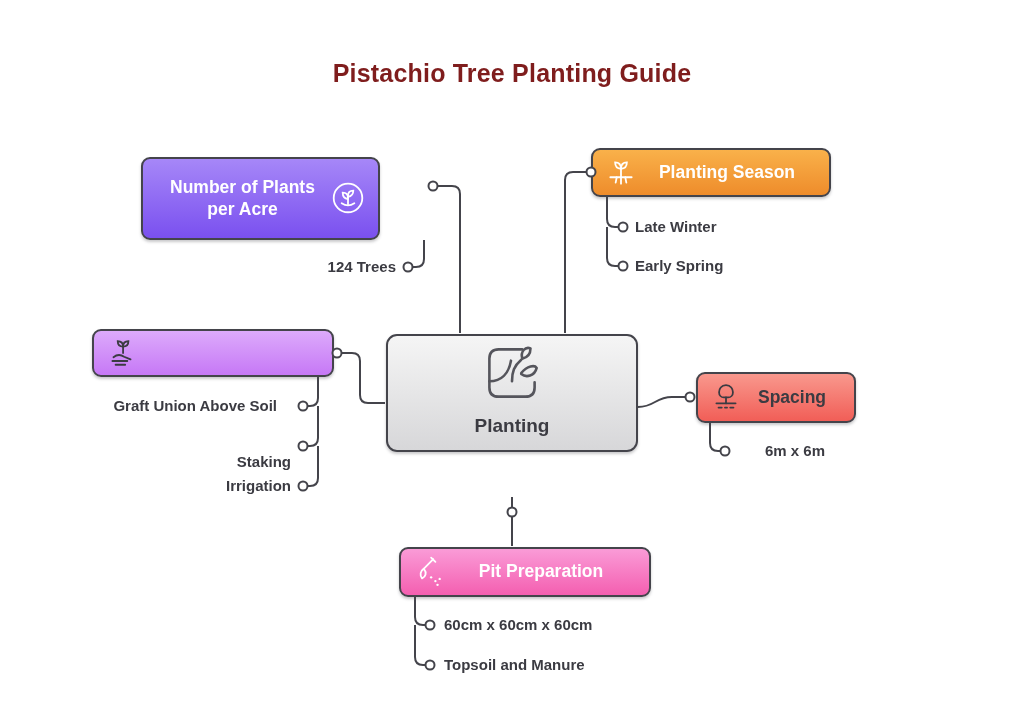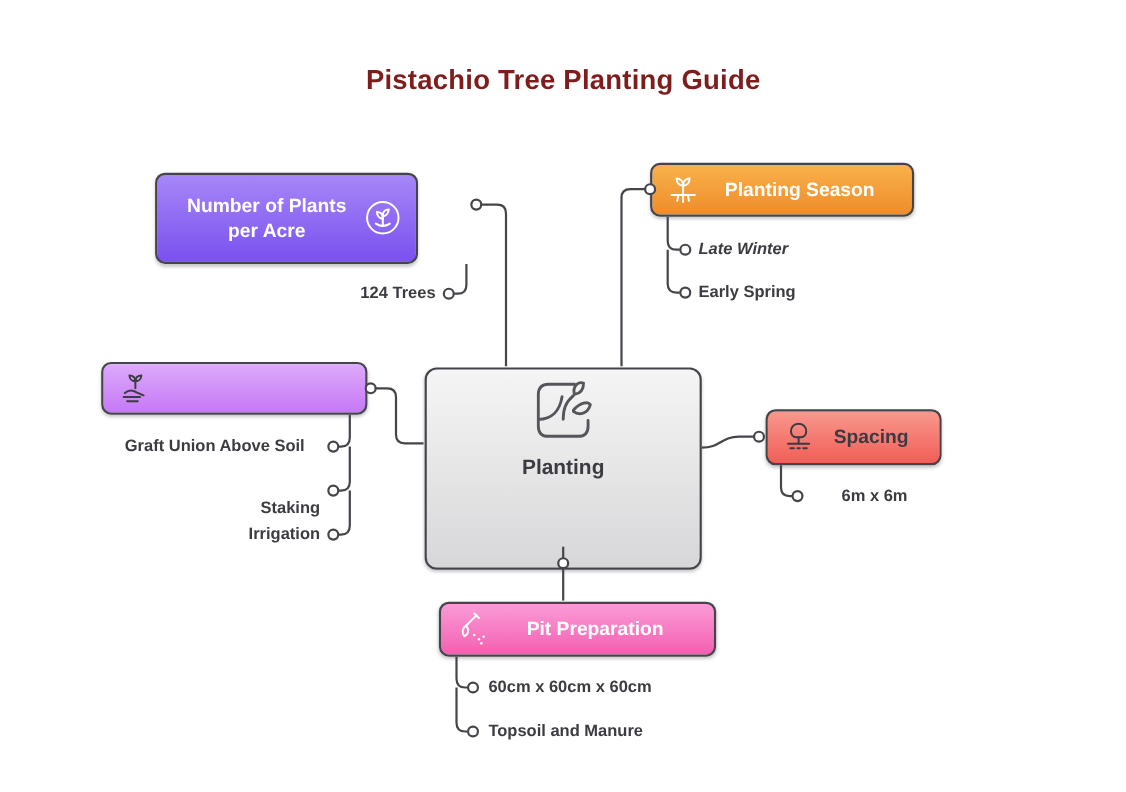--- a/index.html
+++ b/index.html
@@ -25,21 +25,21 @@
   #node-acre{left:141px;top:157px;width:239px;height:83px;
     background:linear-gradient(180deg,#a687f8,#7a50ef);color:#ffffff;}
   #node-season{left:591px;top:148px;width:240px;height:49px;
     background:linear-gradient(180deg,#f9b14a,#ee8c2b);color:#ffffff;}
   #node-method{left:92px;top:329px;width:242px;height:48px;
     background:linear-gradient(180deg,#dcaafb,#c678f6);color:#3b3b42;}
   #node-spacing{left:696px;top:372px;width:160px;height:51px;
     background:linear-gradient(180deg,#f9988d,#f15e57);color:#3b3b42;}
   #node-pit{left:399px;top:547px;width:252px;height:50px;
     background:linear-gradient(180deg,#fa9bd7,#f45fb0);color:#ffffff;}
-  #node-center{left:386px;top:334px;width:252px;height:184px;
+  #node-center{left:386px;top:334px;width:252px;height:118px;
     background:linear-gradient(180deg,#f5f5f5,#d7d7d9);color:#3b3b42;
     flex-direction:column;justify-content:center;gap:4px;font-size:19px;
     border-radius:11px;}
   .child{
     position:absolute;font-size:15px;font-weight:bold;color:#3b3b42;
     white-space:nowrap;line-height:18px;
   }
   .r{text-align:right;}
   svg.connectors{position:absolute;left:0;top:0;pointer-events:none;z-index:5;}
   svg.connectors path{fill:none;stroke:#44444b;stroke-width:2;}
@@ -178,21 +178,21 @@
         <circle cx="25" cy="21.5" r="1.1" fill="currentColor" stroke="none"></circle>
         <circle cx="23" cy="27" r="1.1" fill="currentColor" stroke="none"></circle>
       </g>
     </svg>
   </span>
   <span class="lbl">Pit Preparation</span>
 </div>
 
 <div class="child r" style="left:250px;top:258px;width:146px;">124 Trees</div>
 
-<div class="child" style="left:635px;top:218px;font-style:italic;">Late Winter</div>
+<div class="child" style="left:635px;top:218px;">Late Winter</div>
 <div class="child" style="left:635px;top:257px;">Early Spring</div>
 
 <div class="child r" style="left:27px;top:397px;width:250px;">Graft Union Above Soil</div>
 <div class="child r" style="left:41px;top:437px;width:250px;margin-top:16px;">Staking</div>
 <div class="child r" style="left:41px;top:477px;width:250px;">Irrigation</div>
 
 <div class="child" style="left:765px;top:442px;">6m x 6m</div>
 
 <div class="child" style="left:444px;top:616px;">60cm x 60cm x 60cm</div>
 <div class="child" style="left:444px;top:656px;">Topsoil and Manure</div>

